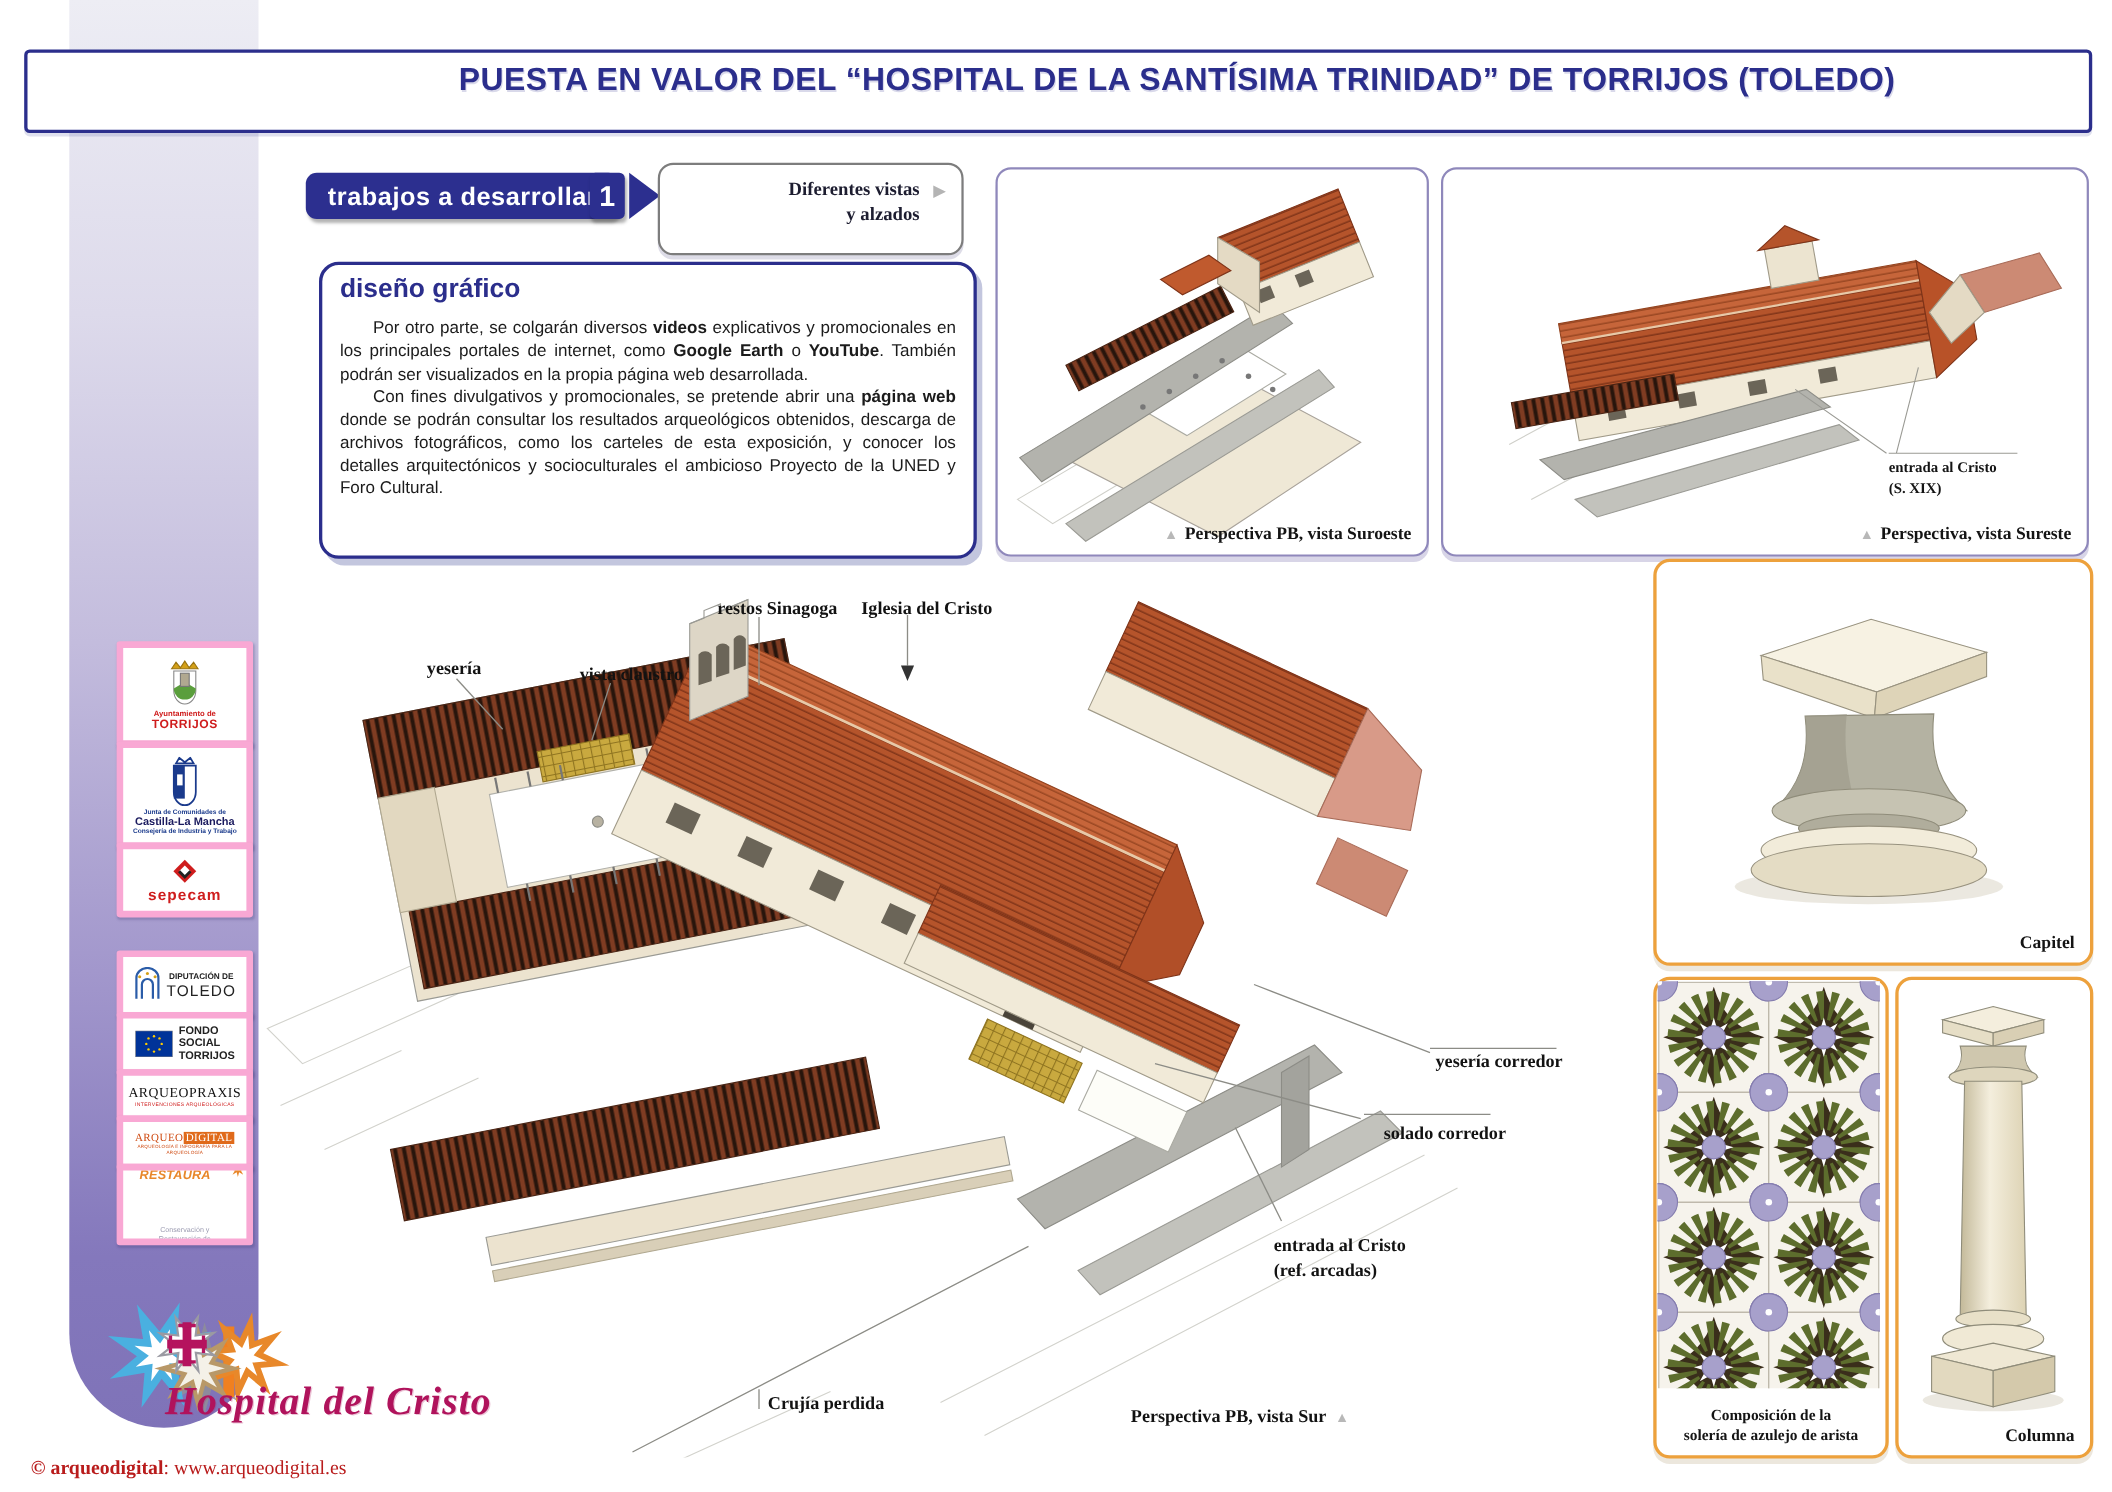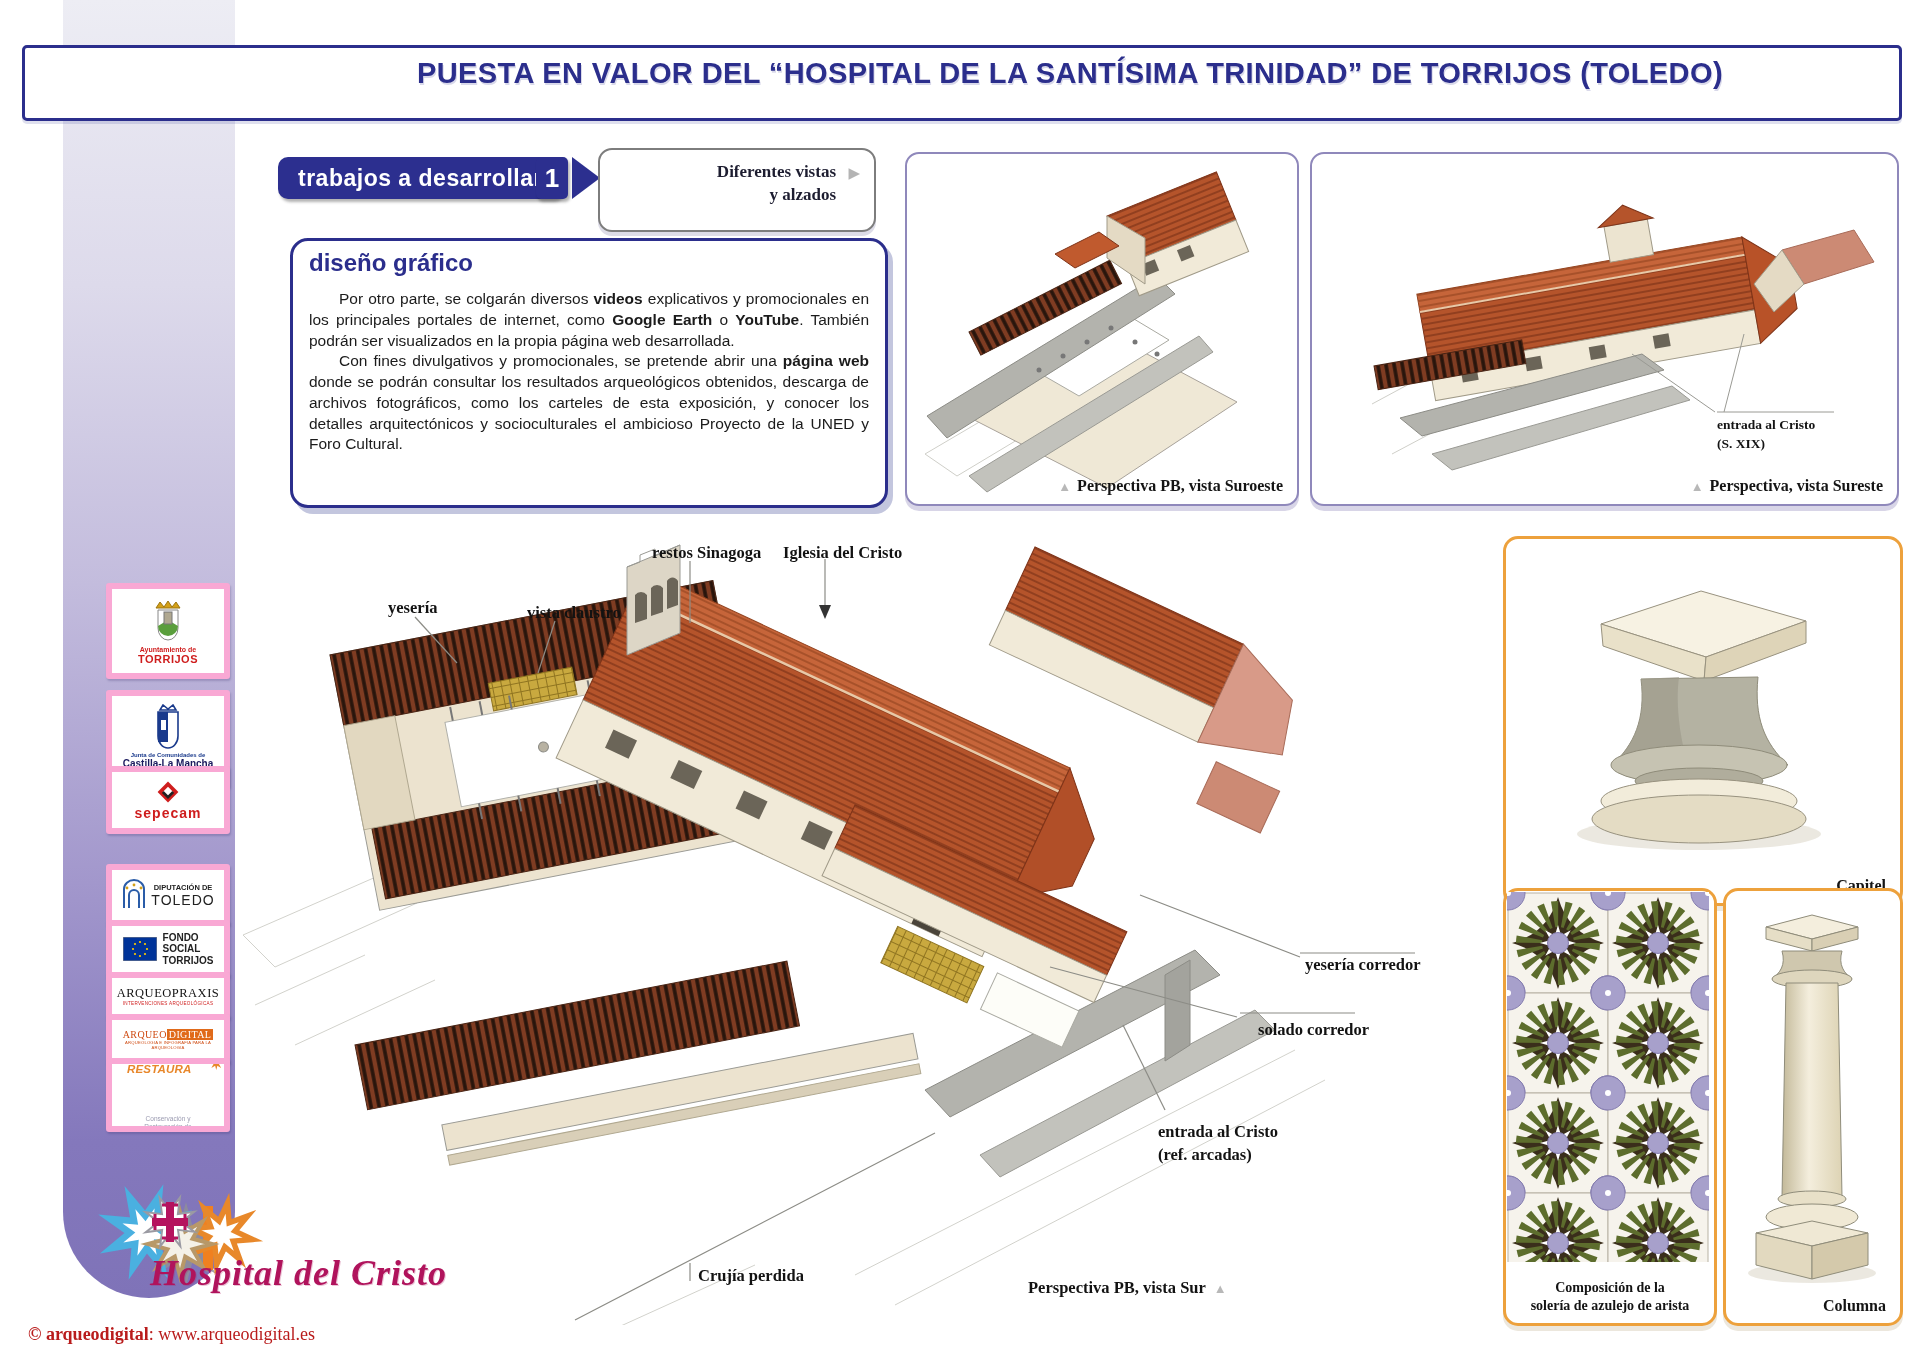--- a/index.html
+++ b/index.html
@@ -303,21 +303,21 @@
   <div class="abs lbl" style="left:1258px;top:1020px;">solado corredor</div>
   <div class="abs lbl" style="left:1158px;top:1120px;line-height:1.4;">
     <div>entrada al Cristo</div>
     <div>(ref. arcadas)</div>
   </div>
   <div class="abs lbl" style="left:698px;top:1266px;">Crujía perdida</div>
   <div class="abs lbl" style="left:1028px;top:1278px;">
     <span>Perspectiva PB, vista Sur</span> <span class="tri-up" style="margin:0 0 0 4px;">▲</span>
   </div>
 
-  <div class="abs obox" style="left:1503px;top:536px;width:394px;height:364px;">
+  <div class="abs obox" style="left:1503px;top:508px;width:394px;height:364px;">
     <svg width="388" height="330" viewBox="0 0 388 330">
       <ellipse cx="193" cy="295" rx="122" ry="16" fill="#dad6c6" opacity=".55"></ellipse>
       <polygon points="95,85 195,52 300,82 200,118" fill="#f7f2e3" stroke="#98927f"></polygon>
       <polygon points="95,85 200,118 198,142 97,107" fill="#e9e1c9" stroke="#98927f"></polygon>
       <polygon points="200,118 300,82 300,104 198,142" fill="#ded4b8" stroke="#98927f"></polygon>
       <path d="M135,140 C140,180 128,206 106,226 L282,226 C258,204 248,178 252,138 Z" fill="#b4b2a2" stroke="#8f8c7a"></path>
       <path d="M135,140 C140,180 128,206 106,226 L182,226 C172,192 170,160 173,138 Z" fill="#9c9a8a" opacity=".65"></path>
       <ellipse cx="193" cy="226" rx="88" ry="20" fill="#c6c3b2" stroke="#8f8c7a"></ellipse>
       <ellipse cx="193" cy="242" rx="64" ry="13" fill="#b0ad9c" stroke="#8f8c7a"></ellipse>
       <ellipse cx="193" cy="262" rx="98" ry="22" fill="#f2ecda" stroke="#98927f"></ellipse>
@@ -382,21 +382,21 @@
     <svg width="40" height="48" viewBox="0 0 40 48">
       <path d="M8,10 L12,4 L16,9 L20,3 L24,9 L28,4 L32,10 Z" fill="#d4a017" stroke="#9a7410"></path>
       <path d="M10,12 h20 v18 a10,12 0 0 1 -20,0 Z" fill="#ffffff" stroke="#888"></path>
       <path d="M10,28 a10,10 0 0 0 20,0 l-10,-6 Z" fill="#5a9e3c"></path>
       <rect x="16" y="14" width="8" height="12" fill="#b0a890" stroke="#777"></rect>
     </svg>
     <div class="t-red-sm">Ayuntamiento de</div>
     <div class="t-red-lg">TORRIJOS</div>
   </div>
 
-  <div class="abs card" style="top:674px;height:86px;margin-top:16px;">
+  <div class="abs card" style="top:674px;height:86px;">
     <svg width="36" height="48" viewBox="0 0 36 48">
       <path d="M10,6 L13,1 L18,5 L23,1 L26,6 Z" fill="none" stroke="#1a3a8c" stroke-width="1.6"></path>
       <path d="M8,8 h20 v24 a10,12 0 0 1 -20,0 Z" fill="#ffffff" stroke="#1a3a8c" stroke-width="1.6"></path>
       <rect x="8" y="8" width="10" height="30" fill="#1a3a8c"></rect>
       <rect x="11" y="16" width="5" height="10" fill="#fff"></rect>
     </svg>
     <div class="t-navy-sm">Junta de Comunidades de</div>
     <div class="t-navy-md">Castilla-La Mancha</div>
     <div class="t-navy-sm">Consejería de Industria y Trabajo</div>
   </div>

